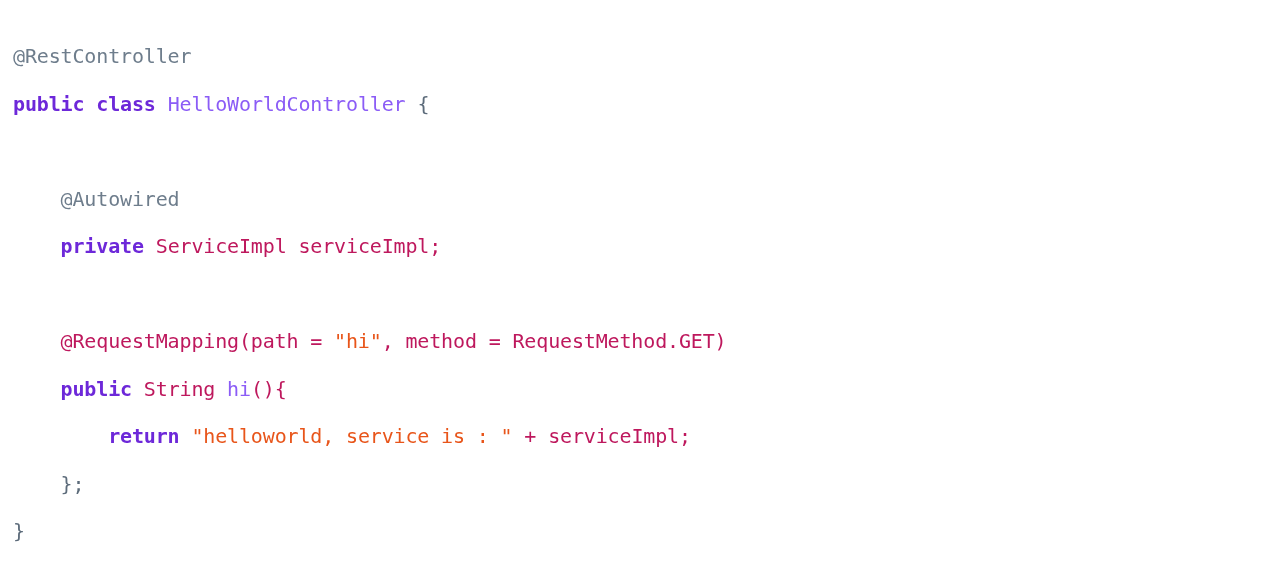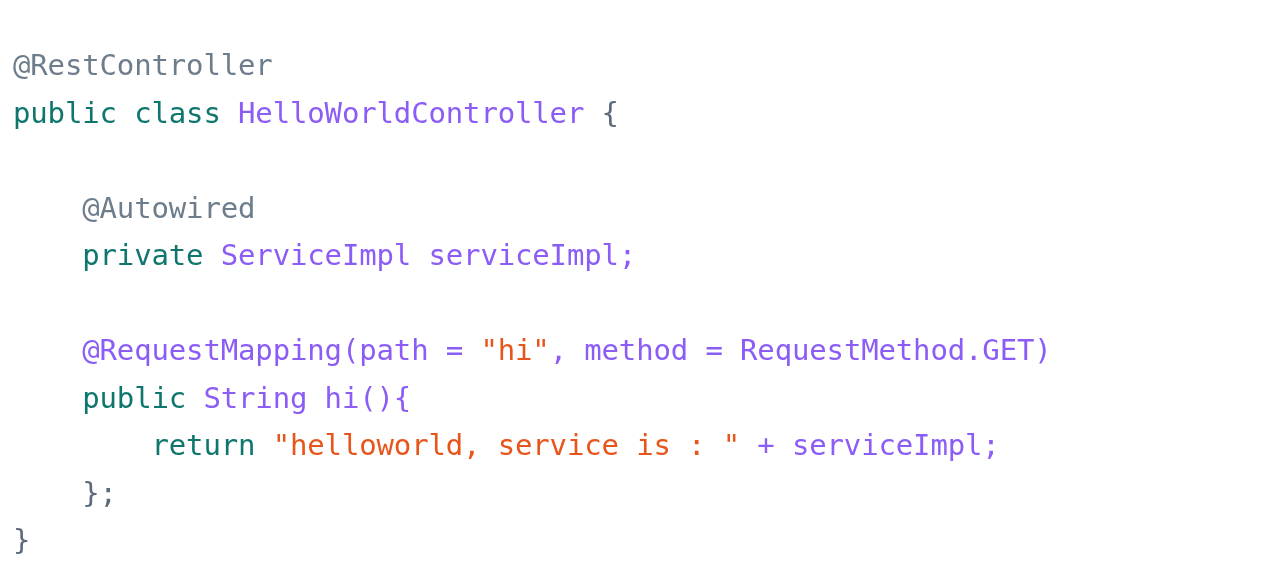--- a/index.html
+++ b/index.html
@@ -9,42 +9,42 @@
     background: #ffffff;
   }
 
   #code-viewer {
     position: relative;
     width: 1088px;
     height: 578px;
     background: #ffffff;
     overflow: hidden;
     font-family: "DejaVu Sans Mono", "Liberation Mono", monospace;
-    font-size: 29px;
+    font-size: 20px;
     line-height: 47.5px;
     letter-spacing: -0.15px;
     -webkit-font-smoothing: antialiased;
   }
 
   #code-block {
     position: absolute;
     left: 13px;
     top: 13px;
     white-space: pre;
     tab-size: 4;
   }
 
   .code-line {
     height: 47.5px;
     white-space: pre;
   }
 
   
-  .tok-plain    { color: #8b5cf6; }
-  .tok-keyword  { color: #0f766e; }
+  .tok-plain    { color: #be185d; }
+  .tok-keyword  { color: #6d28d9; font-weight: bold; }
   .tok-type     { color: #8b5cf6; }
   .tok-string   { color: #e8551a; }
   .tok-anno     { color: #6e7d8c; }
   .tok-brace    { color: #5c6b7a; }
 </style>
 </head>
 <body>
 
 <div id="code-viewer">
   <pre id="code-block"><div class="code-line"><span class="tok-anno">@RestController</span></div><div class="code-line"><span class="tok-keyword">public</span><span class="tok-plain"> </span><span class="tok-keyword">class</span><span class="tok-plain"> </span><span class="tok-type">HelloWorldController</span><span class="tok-plain"> </span><span class="tok-brace">{</span></div><div class="code-line">&nbsp;</div><div class="code-line"><span class="tok-plain">    </span><span class="tok-anno">@Autowired</span></div><div class="code-line"><span class="tok-plain">    </span><span class="tok-keyword">private</span><span class="tok-plain"> </span><span class="tok-plain">ServiceImpl serviceImpl;</span></div><div class="code-line">&nbsp;</div><div class="code-line"><span class="tok-plain">    </span><span class="tok-plain">@RequestMapping(path = </span><span class="tok-string">"hi"</span><span class="tok-plain">, method = RequestMethod.GET)</span></div><div class="code-line"><span class="tok-plain">    </span><span class="tok-keyword">public</span><span class="tok-plain"> </span><span class="tok-plain">String</span><span class="tok-plain"> </span><span class="tok-type">hi</span><span class="tok-plain">(){</span></div><div class="code-line"><span class="tok-plain">        </span><span class="tok-keyword">return</span><span class="tok-plain"> </span><span class="tok-string">"helloworld, service is : "</span><span class="tok-plain"> + serviceImpl;</span></div><div class="code-line"><span class="tok-plain">    </span><span class="tok-brace">};</span></div><div class="code-line"><span class="tok-brace">}</span></div></pre>

